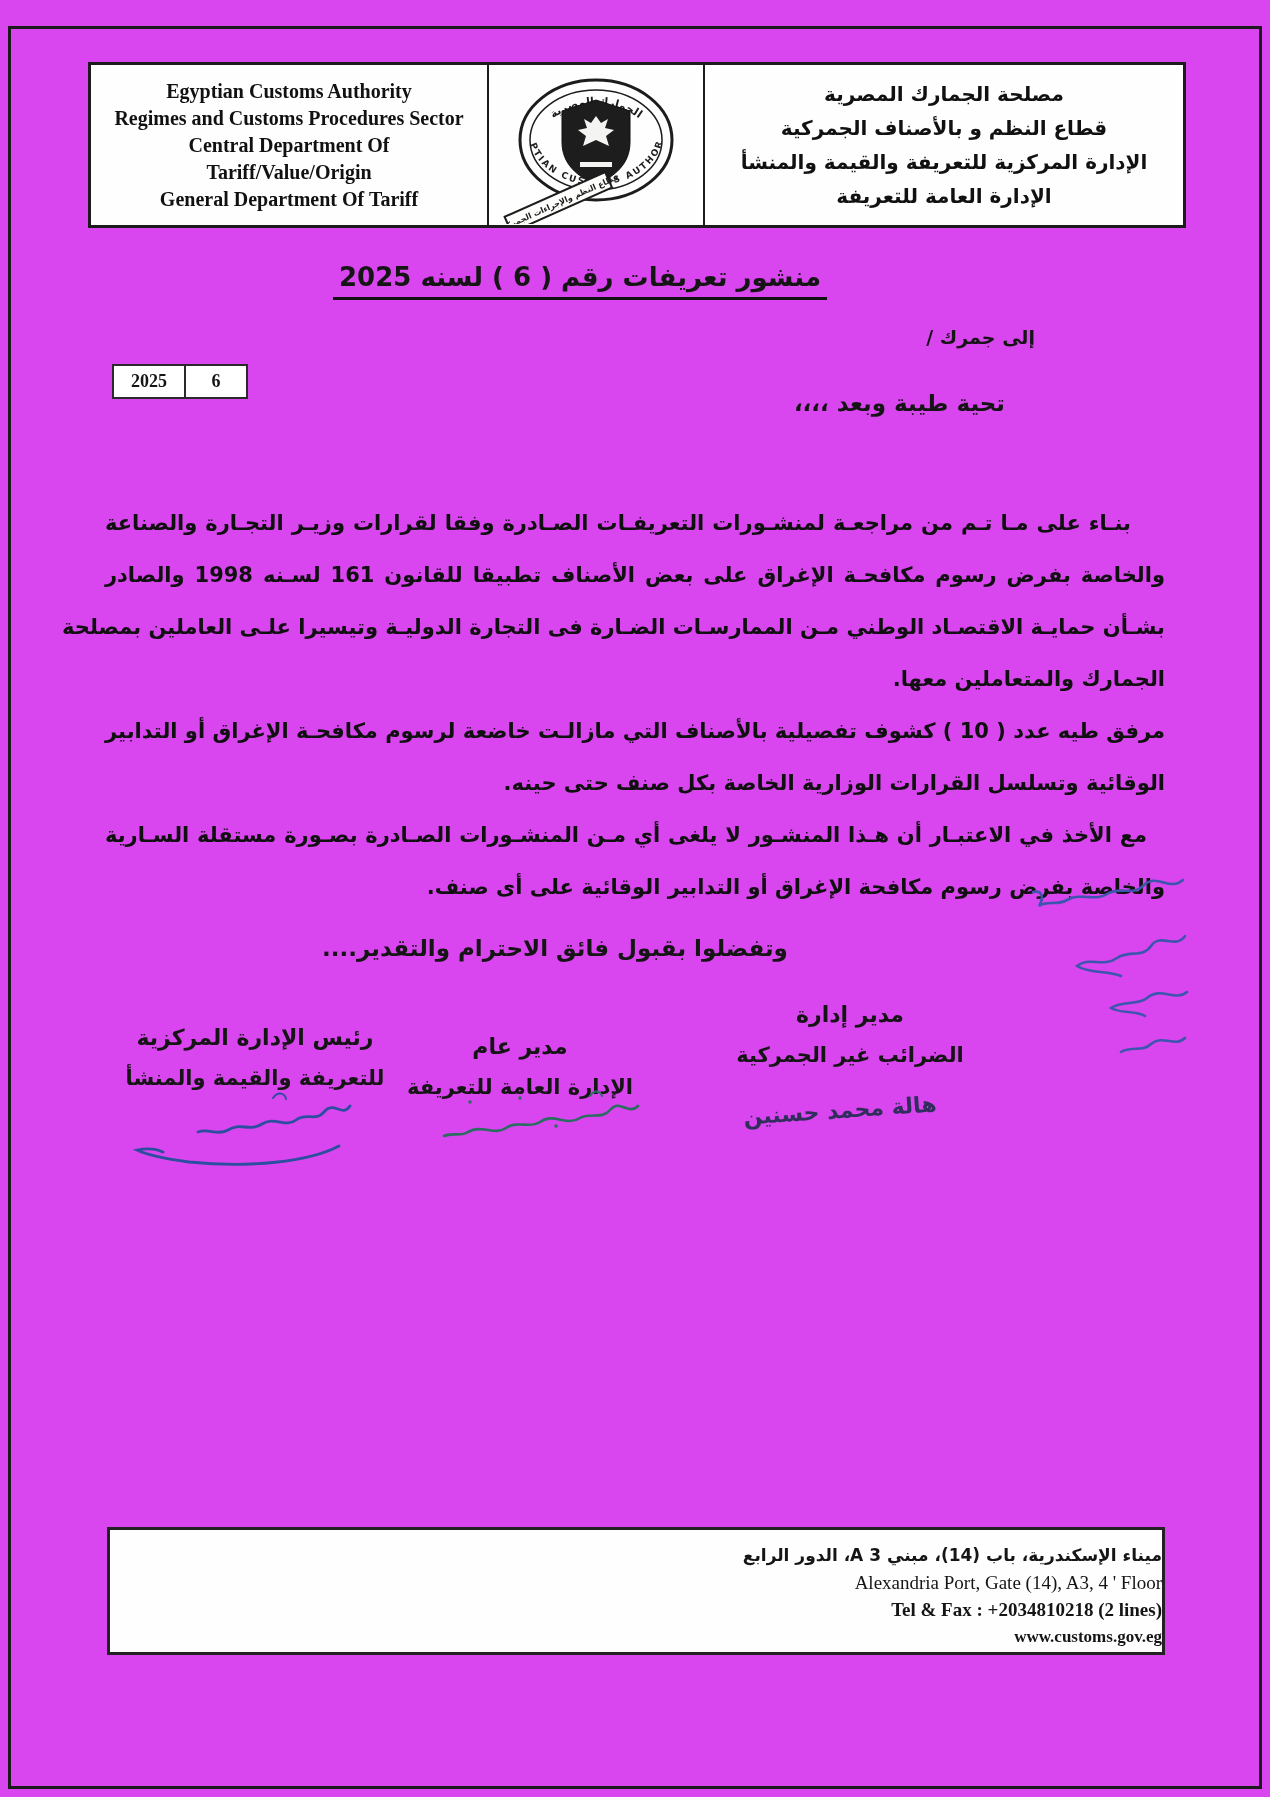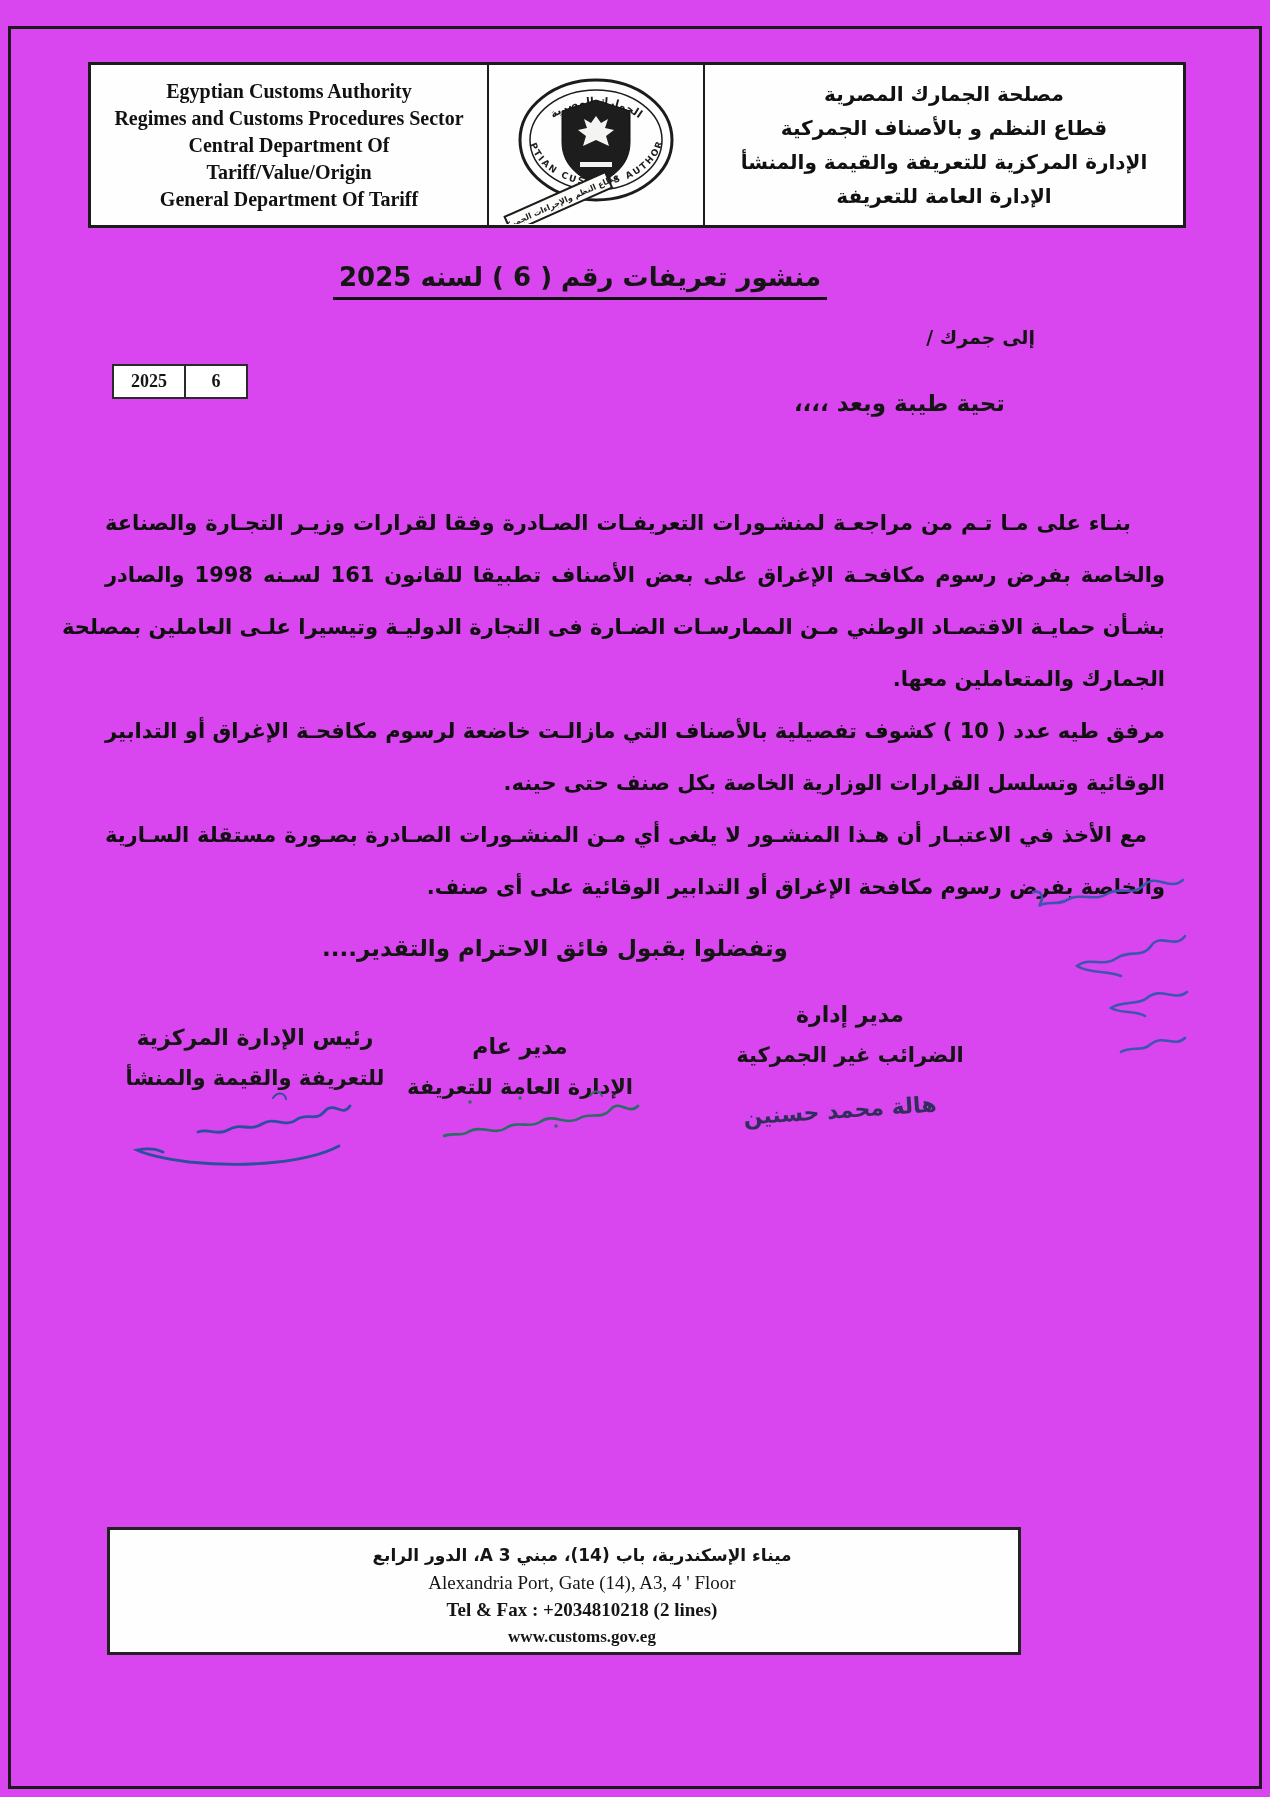--- a/index.html
+++ b/index.html
@@ -77,22 +77,22 @@
   .sig-title    { font-size:22px; }
   .sig-subtitle { font-size:21px; margin-top:16px; }
   .hand-name {
     position:absolute; left:730px; top:1098px; width:220px; text-align:center;
     direction:rtl; color:#232c52; font-size:22px; font-weight:bold;
     transform:rotate(-4deg); opacity:.92; letter-spacing:1px;
   }
   .hand-svg { position:absolute; }
   
   .footer-box {
-    position:absolute; left:107px; top:1527px; width:914px; height:128px;
-    border:3px solid #222; background:#fefefe; text-align:center;
+    position:absolute; left:107px; top:1527px; width:1058px; height:128px;
+    border:3px solid #222; background:#fefefe; text-align:right;
     padding-top:12px;
     padding-left:36px;
   }
   .footer-ar { direction:rtl; font-weight:bold; font-size:17px; line-height:27px; }
   .footer-en { font-family:"Liberation Serif", serif; font-size:19px; line-height:27px; }
   .footer-tel { font-family:"Liberation Serif", serif; font-weight:bold; font-size:19px; line-height:27px; }
   .footer-web { font-family:"Liberation Serif", serif; font-weight:bold; font-size:17px; line-height:28px; }
 </style>
 </head>
 <body>

